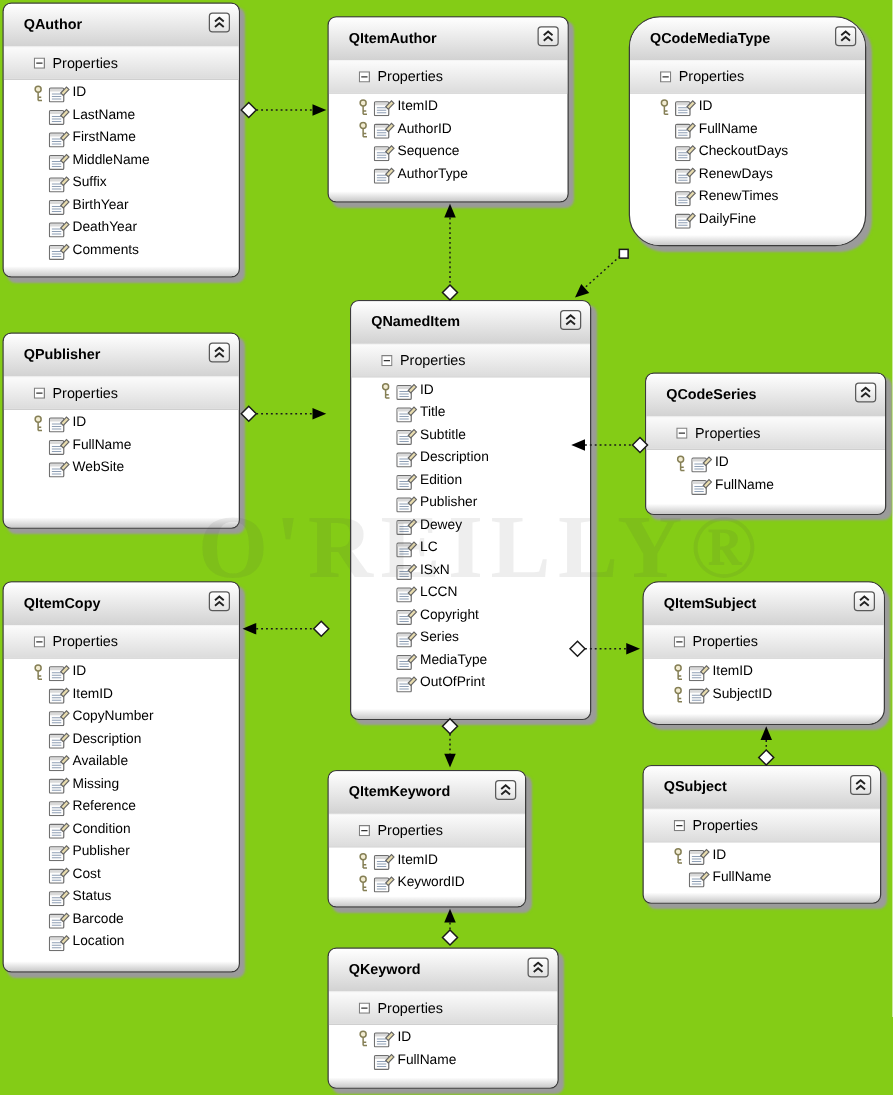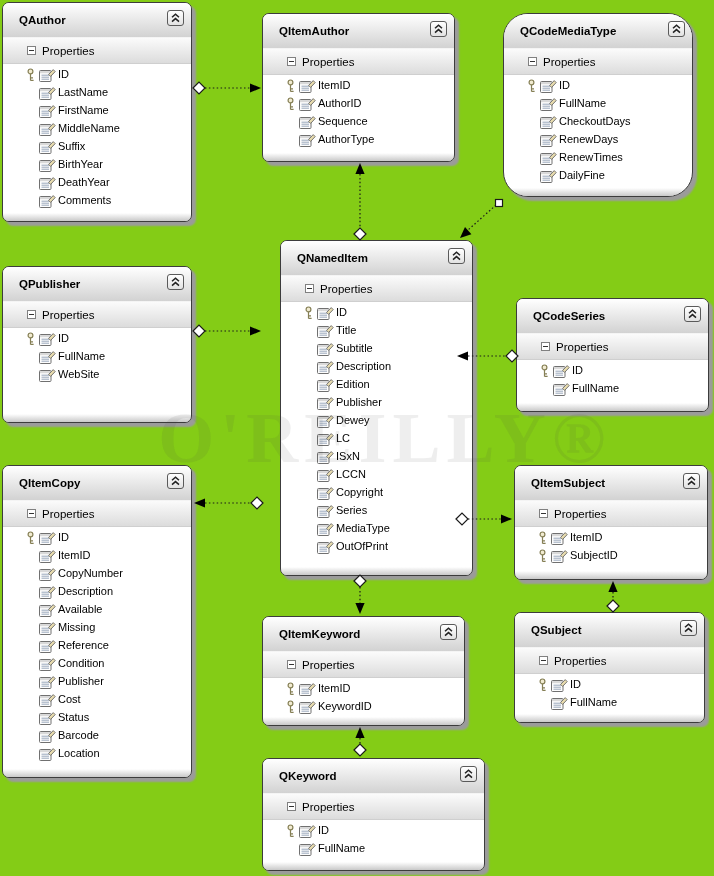--- a/index.html
+++ b/index.html
@@ -1016,21 +1016,21 @@
           <rect x="0.5" y="2.5" width="11.5" height="11" rx="1" fill="#fdfdfd" stroke="#707070"></rect>
           <rect x="1" y="3" width="10.5" height="2.2" fill="#d9d9d9"></rect>
           <path d="M2.5 7.2 H10 M2.5 9.2 H10 M2.5 11.2 H10" stroke="#8e9fb5" stroke-width="0.9"></path>
           <polygon points="9.6,6.4 14.2,1.6 16.2,3.6 11.6,8.4" fill="#e8dcae" stroke="#666" stroke-width="0.9"></polygon>
         </svg>
       </span>
       <span class="fname">Location</span>
     </div>
       </div>
     </div>
-  <div class="entity" style="left: 514px; top: 465px; width: 194px; height: 115px;">
+  <div class="entity" style="left: 514px; top: 465px; width: 194px; height: 115px; border-radius: 13px;">
       <div class="titlebar">
         <span class="title">QItemSubject</span>
         <span class="collapse-btn">
           <svg width="11" height="10" viewBox="0 0 11 10">
             <path d="M2 4.2 L5.5 1.2 L9 4.2" fill="none" stroke="#222" stroke-width="1.5"></path>
             <path d="M2 8.6 L5.5 5.6 L9 8.6" fill="none" stroke="#222" stroke-width="1.5"></path>
           </svg>
         </span>
       </div>
       <div class="props-header">
@@ -1124,21 +1124,21 @@
           <rect x="0.5" y="2.5" width="11.5" height="11" rx="1" fill="#fdfdfd" stroke="#707070"></rect>
           <rect x="1" y="3" width="10.5" height="2.2" fill="#d9d9d9"></rect>
           <path d="M2.5 7.2 H10 M2.5 9.2 H10 M2.5 11.2 H10" stroke="#8e9fb5" stroke-width="0.9"></path>
           <polygon points="9.6,6.4 14.2,1.6 16.2,3.6 11.6,8.4" fill="#e8dcae" stroke="#666" stroke-width="0.9"></polygon>
         </svg>
       </span>
       <span class="fname">FullName</span>
     </div>
       </div>
     </div>
-  <div class="entity" style="left: 262px; top: 616px; width: 203px; height: 110px;">
+  <div class="entity" style="left: 262px; top: 616px; width: 159px; height: 110px;">
       <div class="titlebar">
         <span class="title">QItemKeyword</span>
         <span class="collapse-btn">
           <svg width="11" height="10" viewBox="0 0 11 10">
             <path d="M2 4.2 L5.5 1.2 L9 4.2" fill="none" stroke="#222" stroke-width="1.5"></path>
             <path d="M2 8.6 L5.5 5.6 L9 8.6" fill="none" stroke="#222" stroke-width="1.5"></path>
           </svg>
         </span>
       </div>
       <div class="props-header">
@@ -1178,21 +1178,21 @@
           <rect x="0.5" y="2.5" width="11.5" height="11" rx="1" fill="#fdfdfd" stroke="#707070"></rect>
           <rect x="1" y="3" width="10.5" height="2.2" fill="#d9d9d9"></rect>
           <path d="M2.5 7.2 H10 M2.5 9.2 H10 M2.5 11.2 H10" stroke="#8e9fb5" stroke-width="0.9"></path>
           <polygon points="9.6,6.4 14.2,1.6 16.2,3.6 11.6,8.4" fill="#e8dcae" stroke="#666" stroke-width="0.9"></polygon>
         </svg>
       </span>
       <span class="fname">KeywordID</span>
     </div>
       </div>
     </div>
-  <div class="entity" style="left: 262px; top: 758px; width: 223px; height: 113px;">
+  <div class="entity" style="left: 262px; top: 758px; width: 185px; height: 113px;">
       <div class="titlebar">
         <span class="title">QKeyword</span>
         <span class="collapse-btn">
           <svg width="11" height="10" viewBox="0 0 11 10">
             <path d="M2 4.2 L5.5 1.2 L9 4.2" fill="none" stroke="#222" stroke-width="1.5"></path>
             <path d="M2 8.6 L5.5 5.6 L9 8.6" fill="none" stroke="#222" stroke-width="1.5"></path>
           </svg>
         </span>
       </div>
       <div class="props-header">

